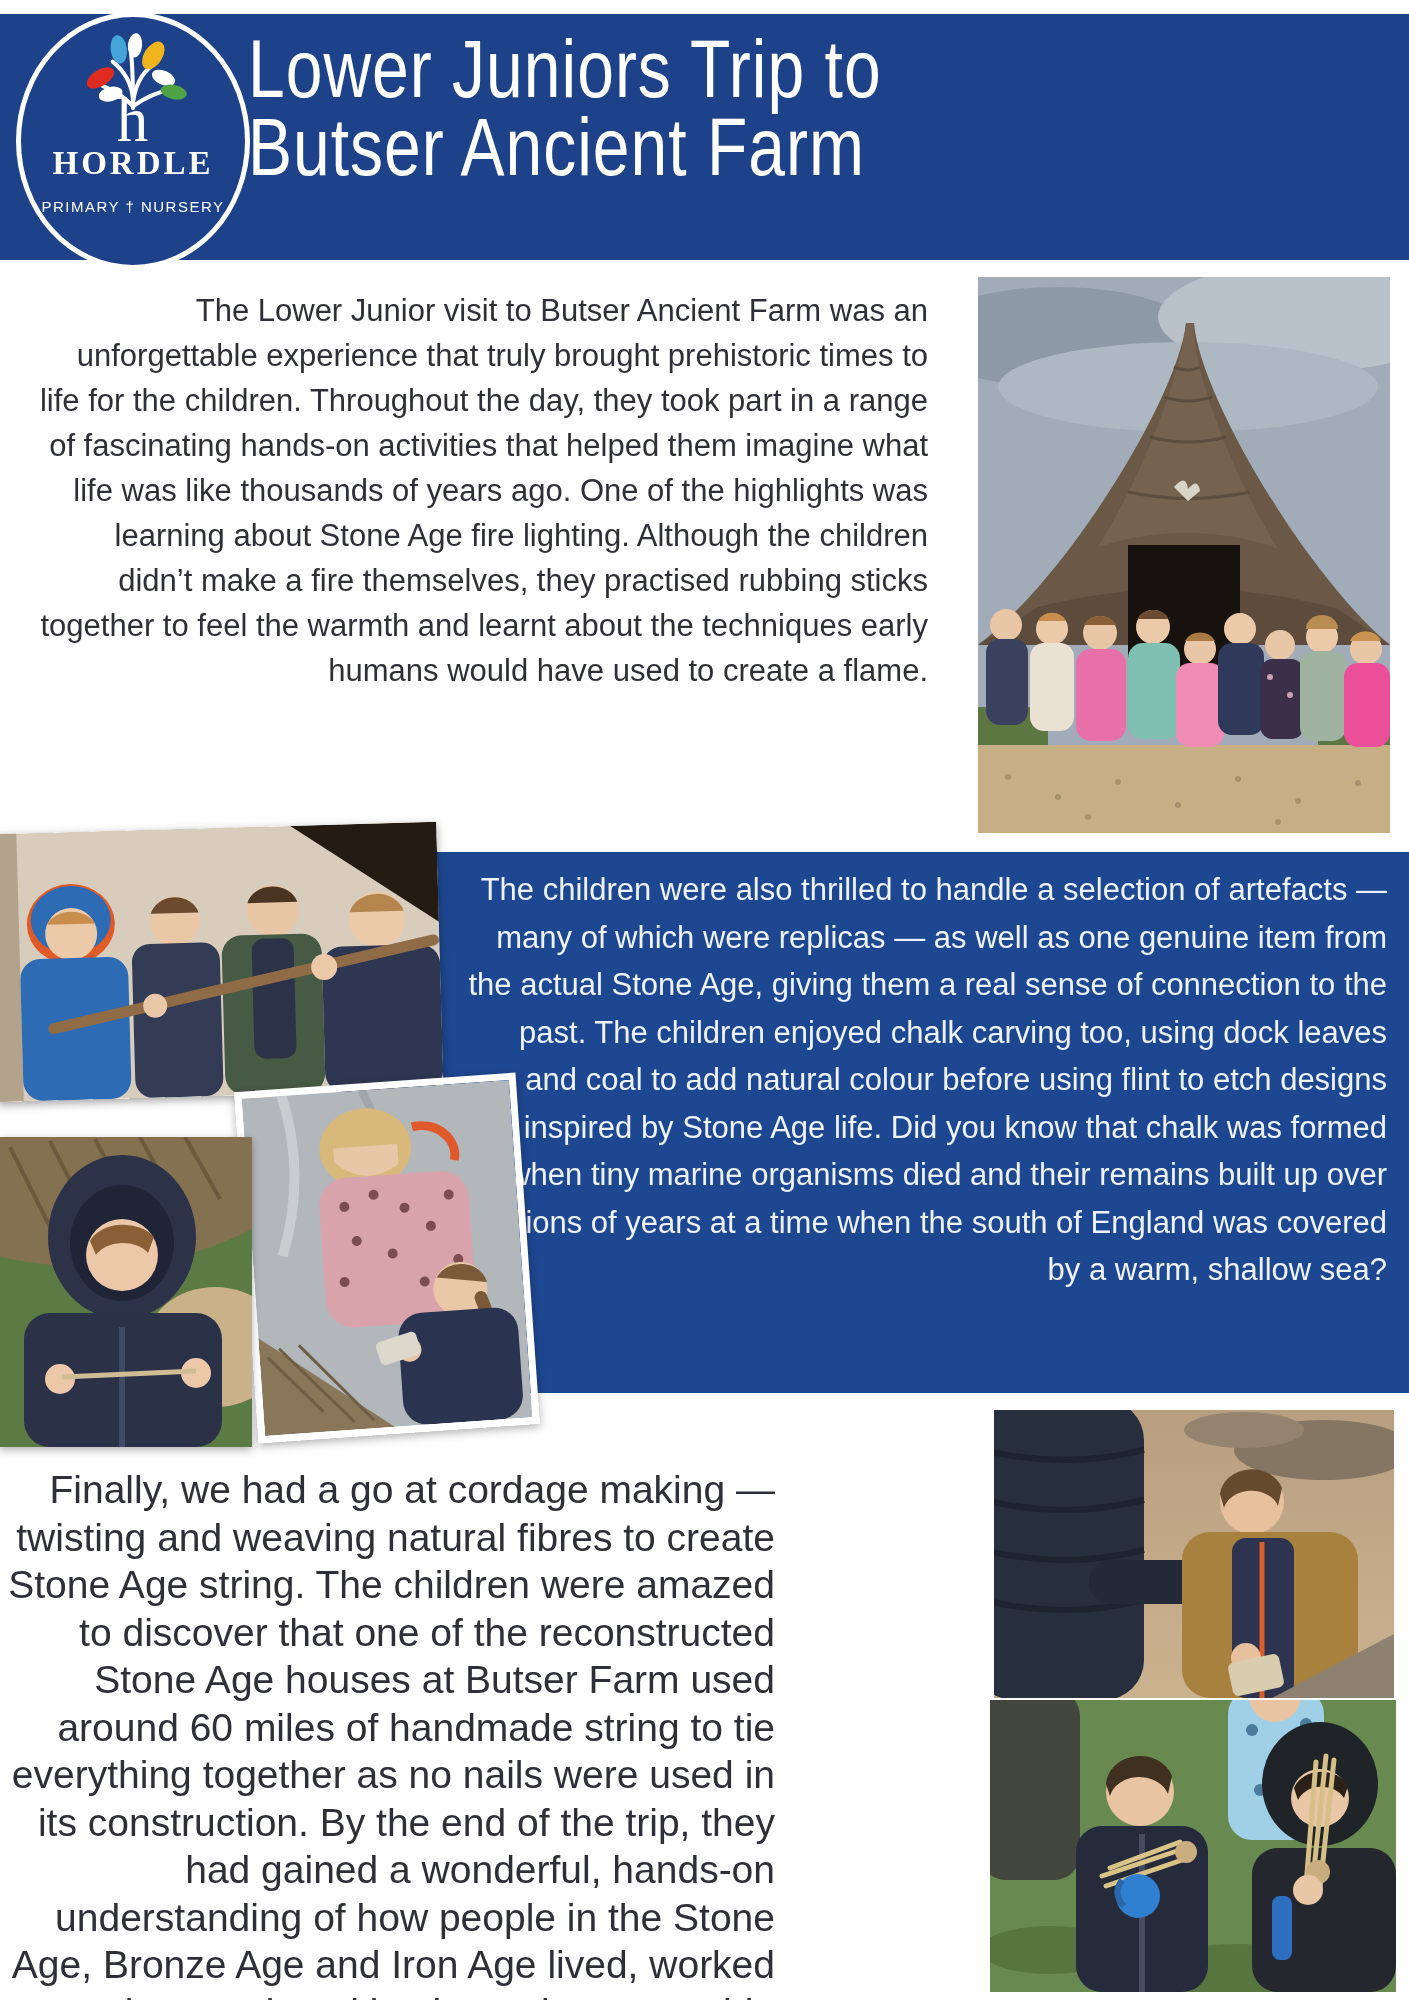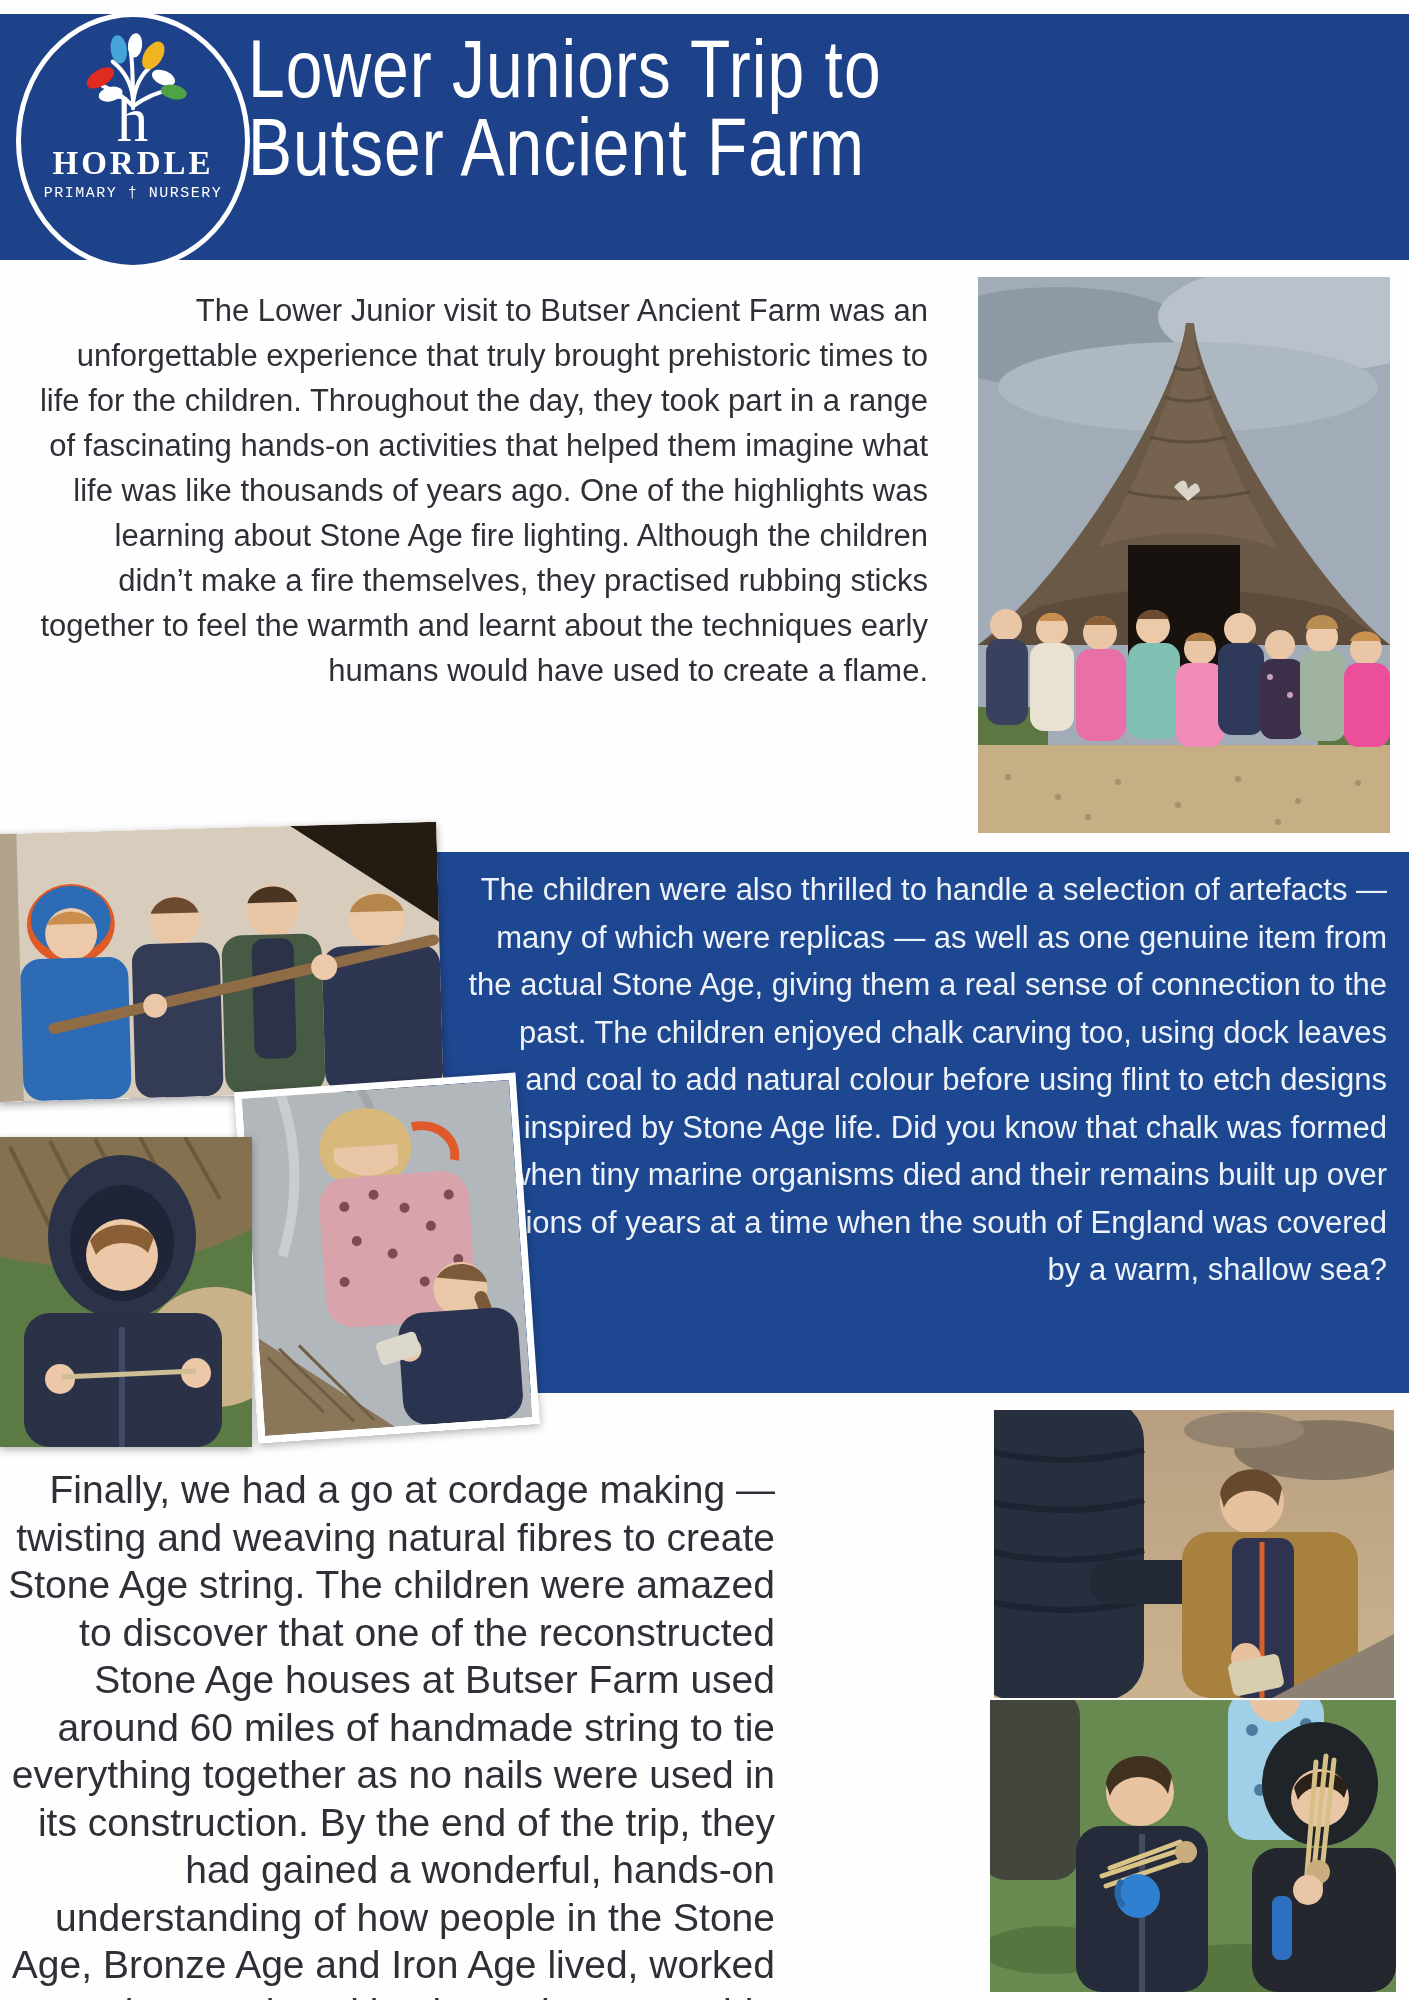--- a/index.html
+++ b/index.html
@@ -7,22 +7,22 @@
         font-family:"Liberation Sans",sans-serif;}
 
   
   .band{position:absolute;left:0;top:14px;width:1409px;height:246px;background:#1e4289;}
   .logo{position:absolute;left:16px;top:12px;width:234px;height:258px;border-radius:50%;
         background:#1e4289;border:5px solid #ffffff;box-sizing:border-box;
         display:flex;flex-direction:column;align-items:center;z-index:5;}
   .logo-tree{margin-top:10px;width:126px;height:122px;}
   .logo-name{color:#ffffff;font-family:"Liberation Serif",serif;font-size:33px;
              letter-spacing:3px;margin-top:-4px;font-weight:bold;}
-  .logo-sub{color:#ffffff;font-family:Liberation Mono, monospace;font-size:15px;
-            letter-spacing:1.5px;margin-top:3px;white-space:nowrap;}
+  .logo-sub{color:#ffffff;font-family:Liberation Sans, sans-serif;font-size:15px;
+            letter-spacing:1.5px;margin-top:16px;white-space:nowrap;}
   .title{position:absolute;left:248px;top:30px;width:780px;color:#ffffff;
          font-size:66px;line-height:63px;letter-spacing:1px;
          transform:scaleY(1.24);transform-origin:top left;}
   .title div{white-space:nowrap;}
 
   
   .para{color:#2f3037;text-align:right;}
   .para-intro{position:absolute;left:38px;top:288px;width:890px;
               font-size:31px;line-height:45px;}
   .para-cordage{position:absolute;left:5px;top:1466px;width:770px;

